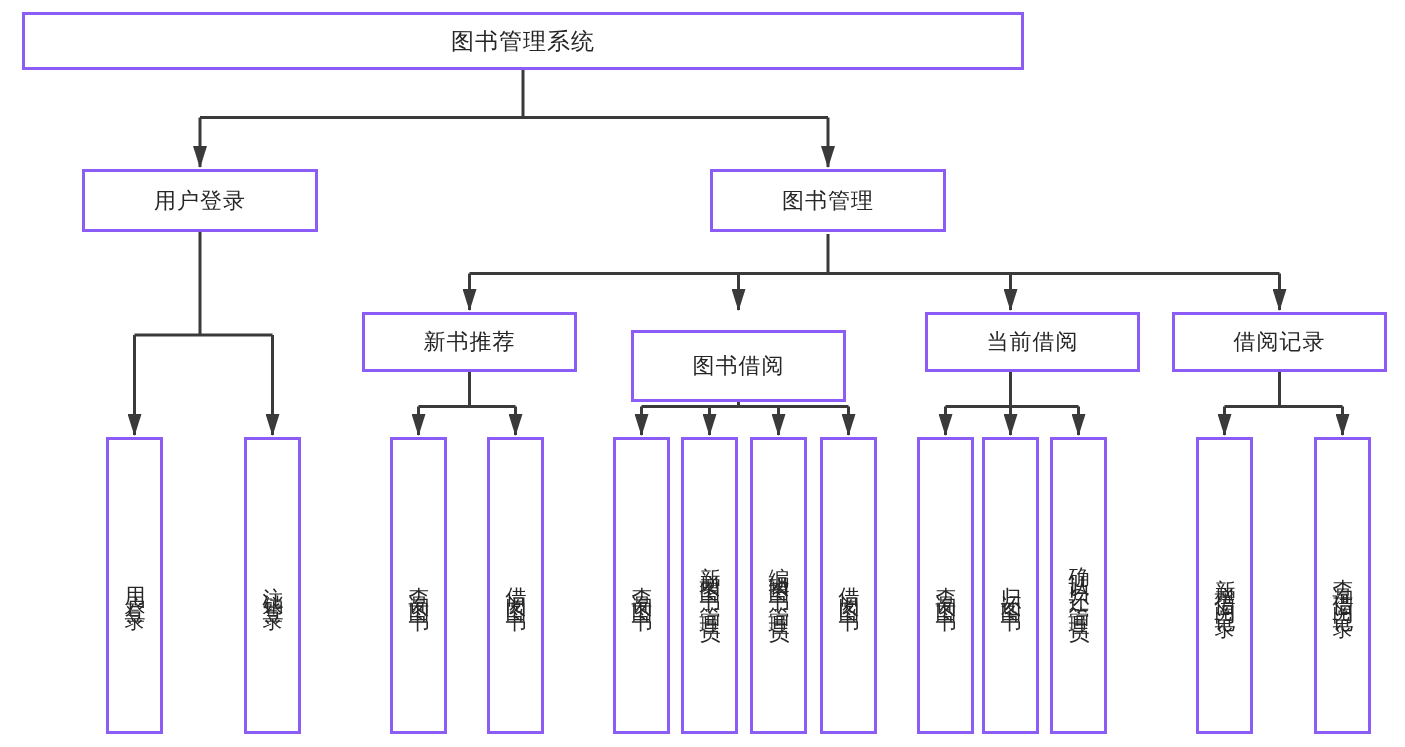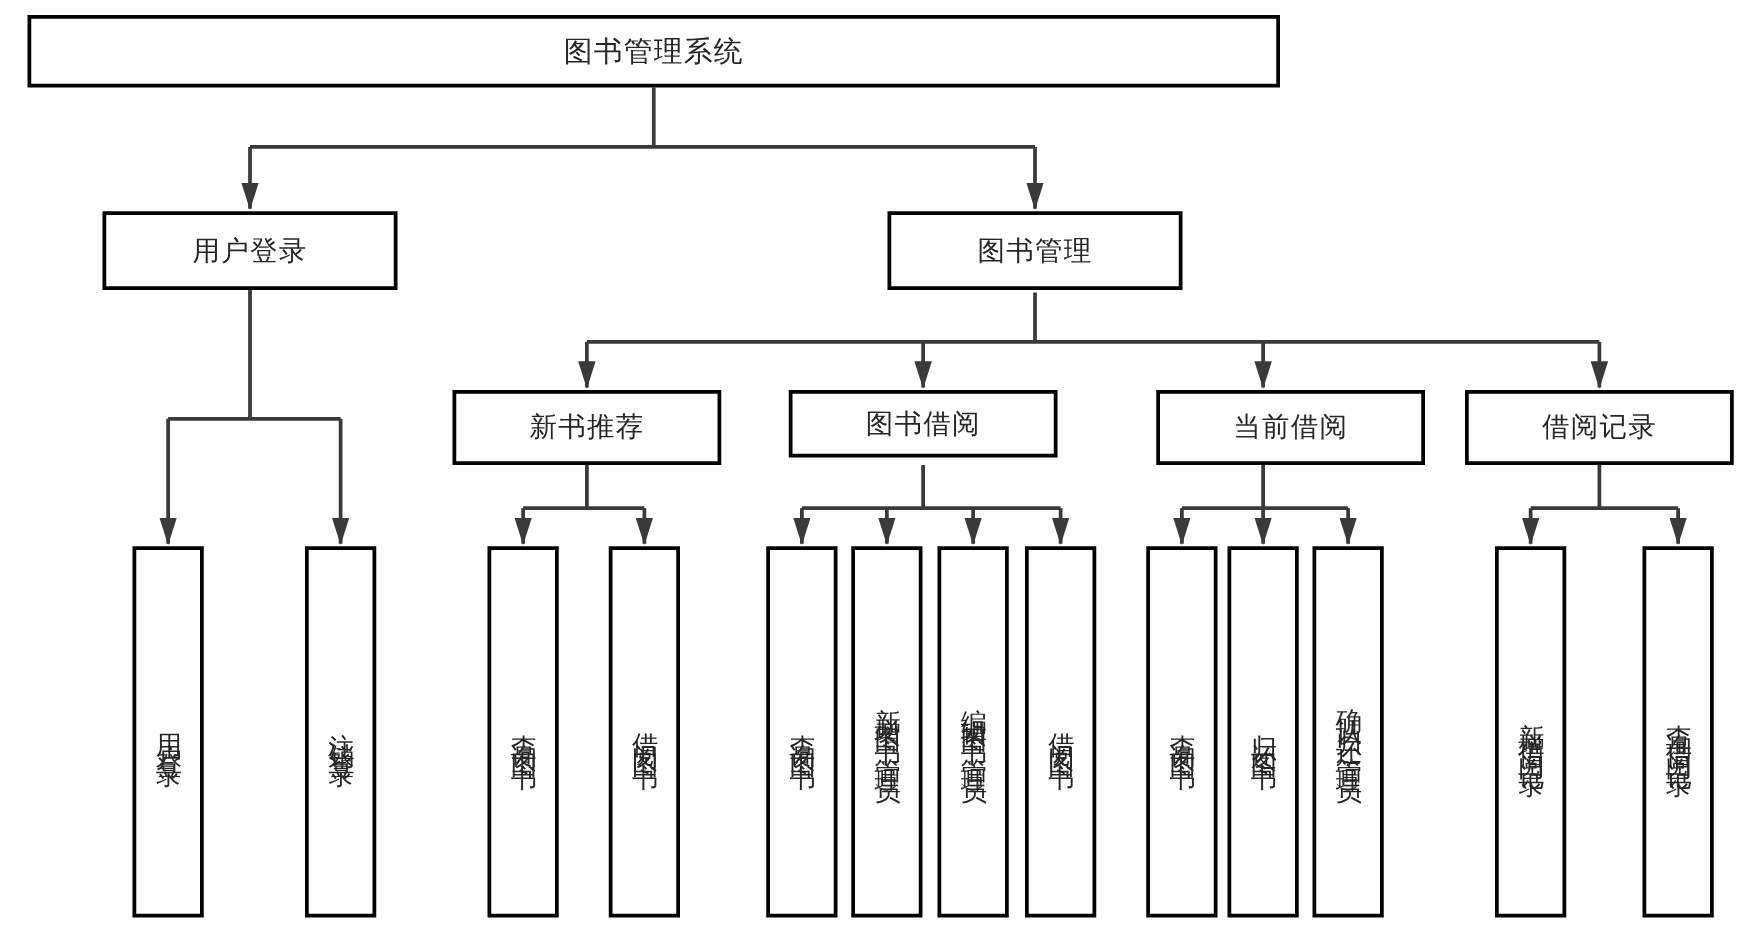--- a/index.html
+++ b/index.html
@@ -15,21 +15,21 @@
   #wires {
     position: absolute;
     left: 0; top: 0;
     width: 1405px; height: 747px;
     pointer-events: none;
   }
   .node {
     position: absolute;
     box-sizing: border-box;
     background: #ffffff;
-    border: 3px solid #000000;
+    border: 3px solid #8b5cf6;
     display: flex;
     align-items: center;
     justify-content: center;
     text-align: center;
   }
   .hnode {
     font-size: 22px;
     letter-spacing: 1px;
     white-space: nowrap;
   }
@@ -103,21 +103,21 @@
       <line x1="1342.5" y1="406.5" x2="1342.5" y2="435" marker-end="url(#arr)"></line>
     </g>
   </svg>
 
   <div class="node hnode root-node" style="left:22px; top:12px; width:1002px; height:58px;">图书管理系统</div>
 
   <div class="node hnode" style="left:82px; top:169px; width:236px; height:63px;">用户登录</div>
   <div class="node hnode" style="left:710px; top:169px; width:236px; height:63px;">图书管理</div>
 
   <div class="node hnode" style="left:362px; top:312px; width:215px; height:60px;">新书推荐</div>
-  <div class="node hnode" style="left:631px; top:312px; width:215px; height:54px;">图书借阅</div>
+  <div class="node hnode" style="left:631px; top:330px; width:215px; height:72px;">图书借阅</div>
   <div class="node hnode" style="left:925px; top:312px; width:215px; height:60px;">当前借阅</div>
   <div class="node hnode" style="left:1172px; top:312px; width:215px; height:60px;">借阅记录</div>
 
   <div class="node vnode" style="left:106px; top:437px; width:57px; height:297px;">
     <span class="vtext">用户登录</span>
   </div>
   <div class="node vnode" style="left:244px; top:437px; width:57px; height:297px;">
     <span class="vtext">注销登录</span>
   </div>
 

